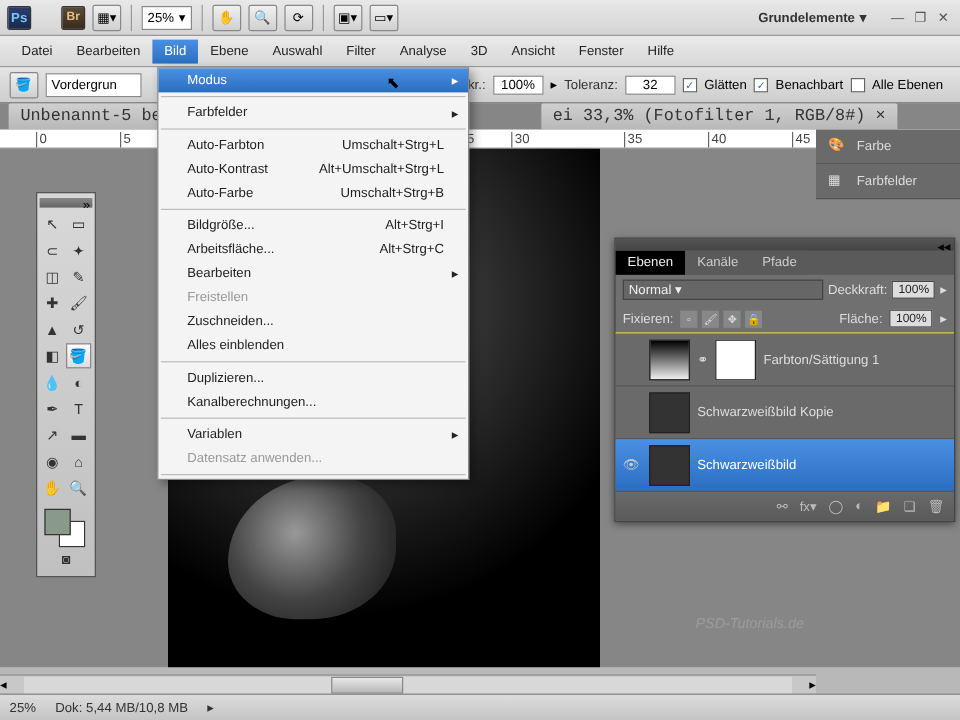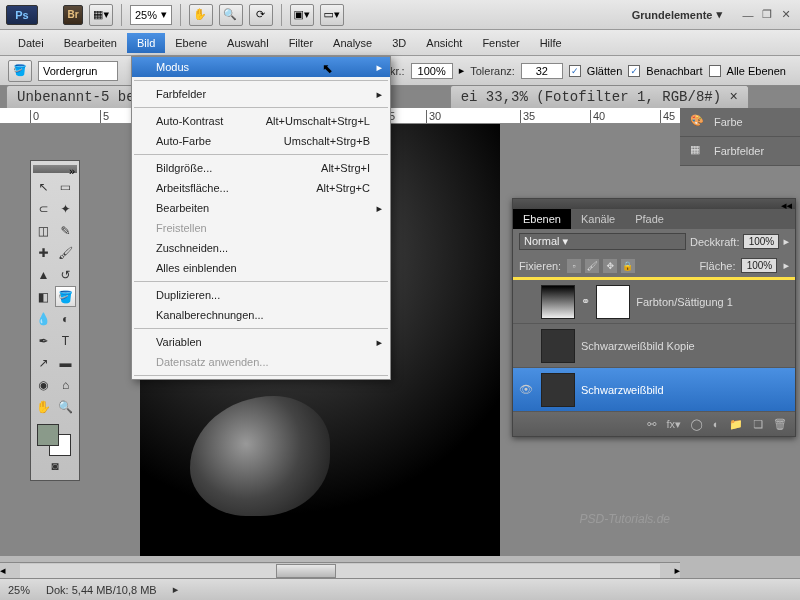--- a/index.html
+++ b/index.html
@@ -1,18 +1,18 @@
 <!DOCTYPE html>
 <html><head>
 <meta charset="utf-8">
 <style>
 *{margin:0;padding:0;box-sizing:border-box;font-family:Tahoma,Arial,sans-serif;font-size:11px;}
 body{background:#b8b8b8;width:800px;height:600px;overflow:hidden;position:relative;}
 .topbar{background:linear-gradient(#e8e8e8,#d4d4d4);height:30px;display:flex;align-items:center;padding:0 6px;border-bottom:1px solid #999;gap:6px;}
-.ps-icon{width:32px;height:20px;background:linear-gradient(#2a3e6e,#1a2a4e);border:1px solid #333;border-radius:2px;color:#7fc4ff;font-weight:bold;display:flex;align-items:center;justify-content:center;font-size:11px;}
+.ps-icon{width:20px;height:20px;background:linear-gradient(#2a3e6e,#1a2a4e);border:1px solid #333;border-radius:2px;color:#7fc4ff;font-weight:bold;display:flex;align-items:center;justify-content:center;font-size:11px;}
 .br-icon{width:20px;height:20px;background:linear-gradient(#5a4a3a,#3a2a1a);border:1px solid #333;border-radius:2px;color:#e8c080;font-weight:bold;display:flex;align-items:center;justify-content:center;font-size:10px;margin-left:19px;}
 .top-btn{width:24px;height:22px;border:1px solid #888;background:linear-gradient(#f0f0f0,#d0d0d0);border-radius:2px;display:flex;align-items:center;justify-content:center;}
 .top-drop{height:20px;border:1px solid #888;background:#fff;padding:0 4px;display:flex;align-items:center;gap:4px;}
 .sep{width:1px;height:22px;background:#999;margin:0 2px;}
 .workspace{margin-left:auto;display:flex;align-items:center;gap:4px;font-weight:bold;color:#333;}
 .win-controls{display:flex;gap:3px;margin-left:12px;}
 .win-btn{width:16px;height:14px;color:#555;display:flex;align-items:center;justify-content:center;}
 .menubar{background:linear-gradient(#eaeaea,#d8d8d8);height:26px;display:flex;align-items:center;padding:0 8px;border-bottom:1px solid #999;}
 .menu-item{padding:4px 10px;color:#222;}
 .menu-item.open{background:linear-gradient(#4a90e2,#2a6ec2);color:#fff;}
@@ -45,21 +45,21 @@
 .panel-row{background:#6a6a6a;padding:6px 10px;display:flex;align-items:center;gap:8px;color:#ddd;border-bottom:1px solid #555;}
 .panel-icon{width:16px;height:16px;}
 .layers-panel{position:absolute;right:4px;top:198px;width:284px;background:#707070;border:1px solid #444;z-index:10;box-shadow:0 2px 6px rgba(0,0,0,0.5);}
 .lp-head{height:10px;background:linear-gradient(#555,#444);display:flex;justify-content:flex-end;padding-right:3px;}
 .lp-tabs{display:flex;background:#5a5a5a;}
 .lp-tab{padding:4px 10px;color:#ccc;background:#5a5a5a;}
 .lp-tab.active{background:#000000;color:#eee;}
 .lp-opts{display:flex;align-items:center;padding:4px 6px;gap:4px;color:#ddd;font-size:10px;}
 .lp-select{background:#666;border:1px solid #444;color:#eee;padding:1px 4px;flex:1;}
 .lp-num{background:#ddd;border:1px solid #444;width:36px;text-align:center;padding:1px;color:#222;font-size:10px;}
-.lp-lock{display:flex;align-items:center;padding:4px 6px;gap:6px;color:#ddd;font-size:10px;border-bottom:3px solid #fde047;}
+.lp-lock{display:flex;align-items:center;padding:4px 6px;gap:6px;color:#ddd;font-size:10px;border-bottom:1px solid #fde047;}
 .lp-lockicons{display:flex;gap:4px;}
 .lp-lockicon{width:14px;height:14px;border:1px solid #888;background:#888;font-size:9px;display:flex;align-items:center;justify-content:center;}
 .layers{background:#6a6a6a;}
 .layer{display:flex;align-items:center;padding:4px;gap:6px;border-bottom:1px solid #585858;min-height:44px;color:#ddd;font-size:10px;}
 .layer.selected{background:linear-gradient(#4a90e2,#2a6ec2);color:#fff;}
 .eye{width:18px;height:18px;display:flex;align-items:center;justify-content:center;color:#ccc;}
 .thumb{width:34px;height:34px;background:#333;border:1px solid #222;}
 .thumb.adj{background:linear-gradient(#000,#eee);}
 .thumb.mask{background:#fff;}
 .lp-foot{height:24px;background:linear-gradient(#6a6a6a,#5a5a5a);display:flex;align-items:center;justify-content:flex-end;gap:10px;padding:0 8px;color:#bbb;}
@@ -199,20 +199,24 @@
       <span class="dd-arrow">▸</span>
       <div class="cursor">⬉</div>
     </div>
     <div class="dd-sep"></div>
     <div class="dd-item">
       <span>Farbfelder</span>
       <span class="dd-arrow">▸</span>
     </div>
     <div class="dd-sep"></div>
     <div class="dd-item">
+      <span>Auto-Farbton</span>
+      <span>Umschalt+Strg+L</span>
+    </div>
+    <div class="dd-item">
       <span>Auto-Kontrast</span>
       <span>Alt+Umschalt+Strg+L</span>
     </div>
     <div class="dd-item">
       <span>Auto-Farbe</span>
       <span>Umschalt+Strg+B</span>
     </div>
     <div class="dd-sep"></div>
     <div class="dd-item">
       <span>Bildgröße...</span>

